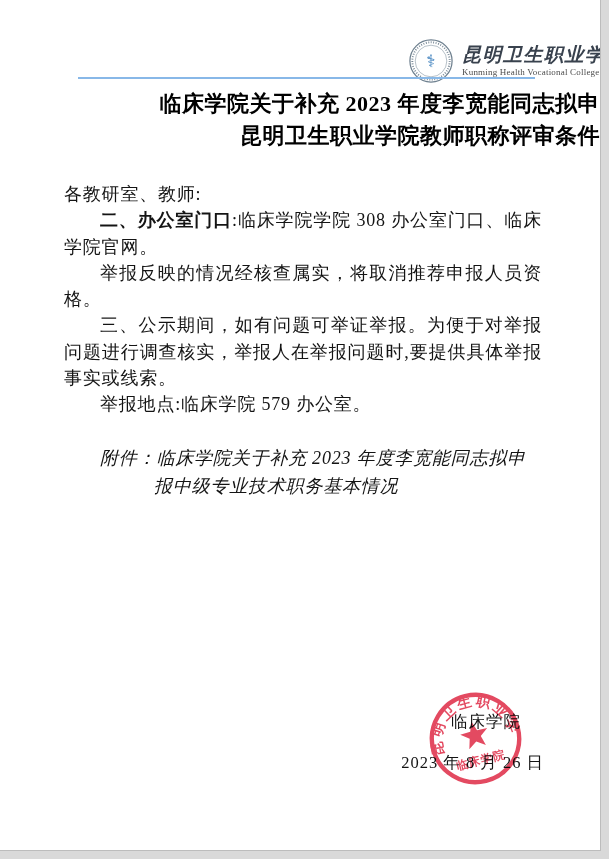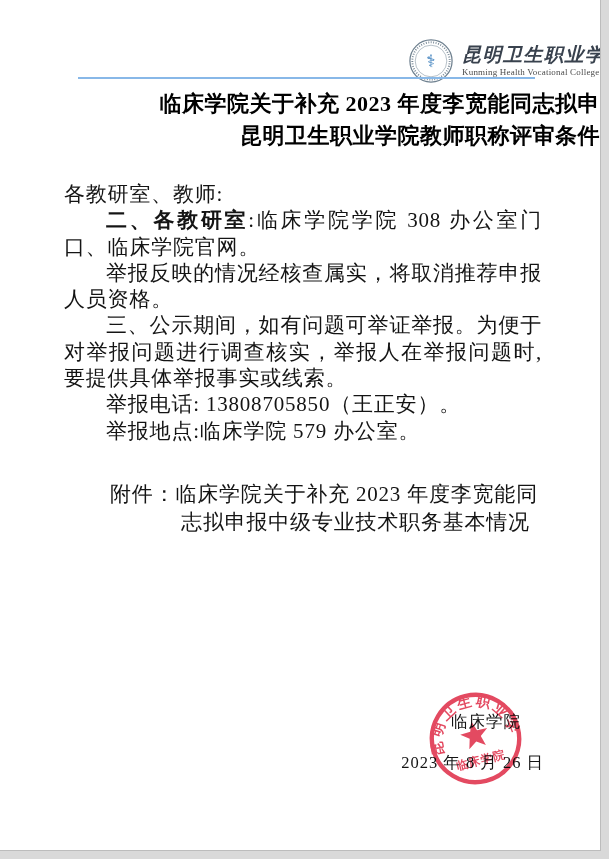--- a/index.html
+++ b/index.html
@@ -28,29 +28,29 @@
   
   .title{
     position:absolute;top:88px;left:0;width:600px;margin:0;
     text-align:right;font-size:22px;font-weight:bold;color:#000;
     line-height:32px;letter-spacing:0.5px;
   }
   .title span{display:block;}
   
   .doc-body{
     position:absolute;top:181px;left:64px;width:478px;
-    font-size:21px;line-height:26.3px;letter-spacing:0.8px;
+    font-size:18px;line-height:26.3px;letter-spacing:0.8px;
     color:#141414;text-align:justify;
   }
   .doc-body p{margin:0;text-indent:2em;}
   .doc-body p.flush{text-indent:0;}
   .doc-body b{font-weight:bold;}
   .attachment{
-    margin-top:36px;padding-left:5em;text-indent:-3em;
-    text-align:center;line-height:28px;
+    margin-top:26px;padding-left:5em;text-indent:-3em;
+    text-align:left;line-height:28px;font-style:italic;
   }
   
   .sig-block{
     position:absolute;top:707px;left:0;width:600px;box-sizing:border-box;
     padding-right:56px;text-align:right;
     font-size:16.5px;color:#141414;letter-spacing:1px;
   }
   .sig-name{line-height:30px;margin-right:23px;}
   .sig-date{line-height:30px;margin-top:11px;}
   .stamp{
@@ -78,24 +78,23 @@
   </div>
   <div class="divider"></div>
 
   <h1 class="title">
     <span>临床学院关于补充 2023 年度李宽能同志拟申</span>
     <span>昆明卫生职业学院教师职称评审条件</span>
   </h1>
 
   <div class="doc-body">
     <p class="flush">各教研室、教师:</p>
-    <p><b>二、各教研室</b><span>:临床学院学院 308 办公室门口、临床学院官网。</span></p>
+    <p><b>二、办公室门口</b><span>:临床学院学院 308 办公室门口、临床学院官网。</span></p>
     <p>举报反映的情况经核查属实，将取消推荐申报人员资格。</p>
     <p>三、公示期间，如有问题可举证举报。为便于对举报问题进行调查核实，举报人在举报问题时,要提供具体举报事实或线索。</p>
-    <p>举报电话: 13808705850（王正安）。</p>
     <p>举报地点:临床学院 579 办公室。</p>
     <div class="attachment"><span>附件：</span><span>临床学院关于补充 2023 年度李宽能同志拟申报中级专业技术职务基本情况</span></div>
   </div>
 
   <div class="sig-block">
     <div class="sig-name">临床学院</div>
     <div class="sig-date">2023 年 8 月 26 日</div>
   </div>
 
   <svg class="stamp" viewBox="0 0 100 100">

